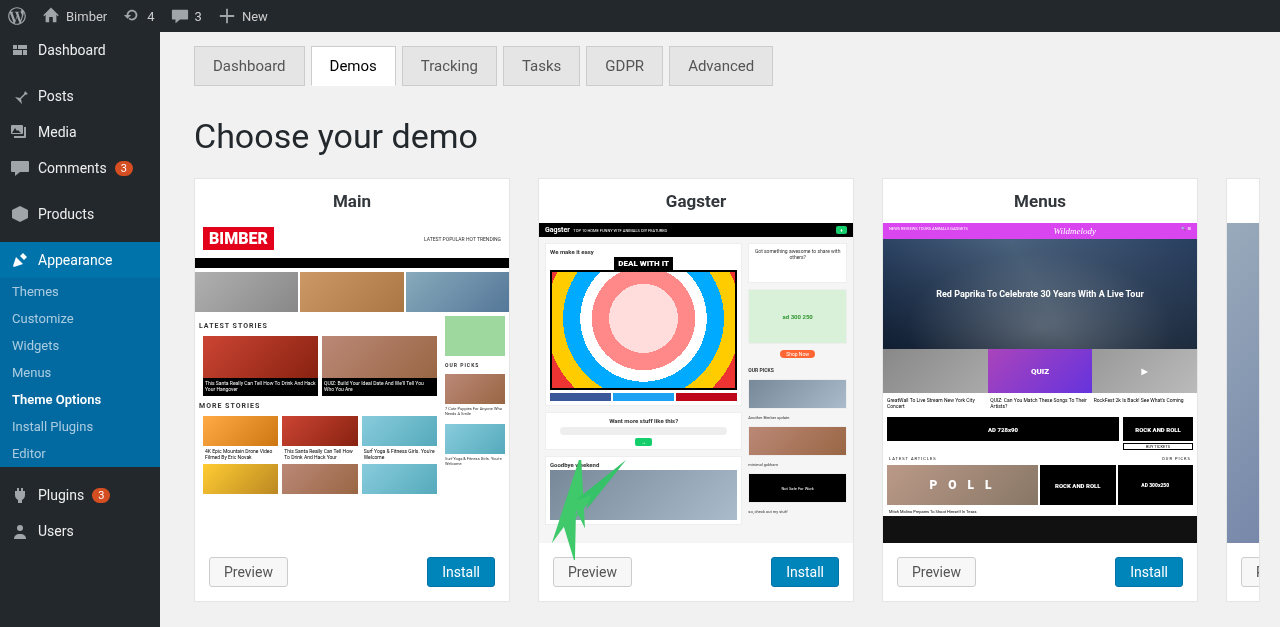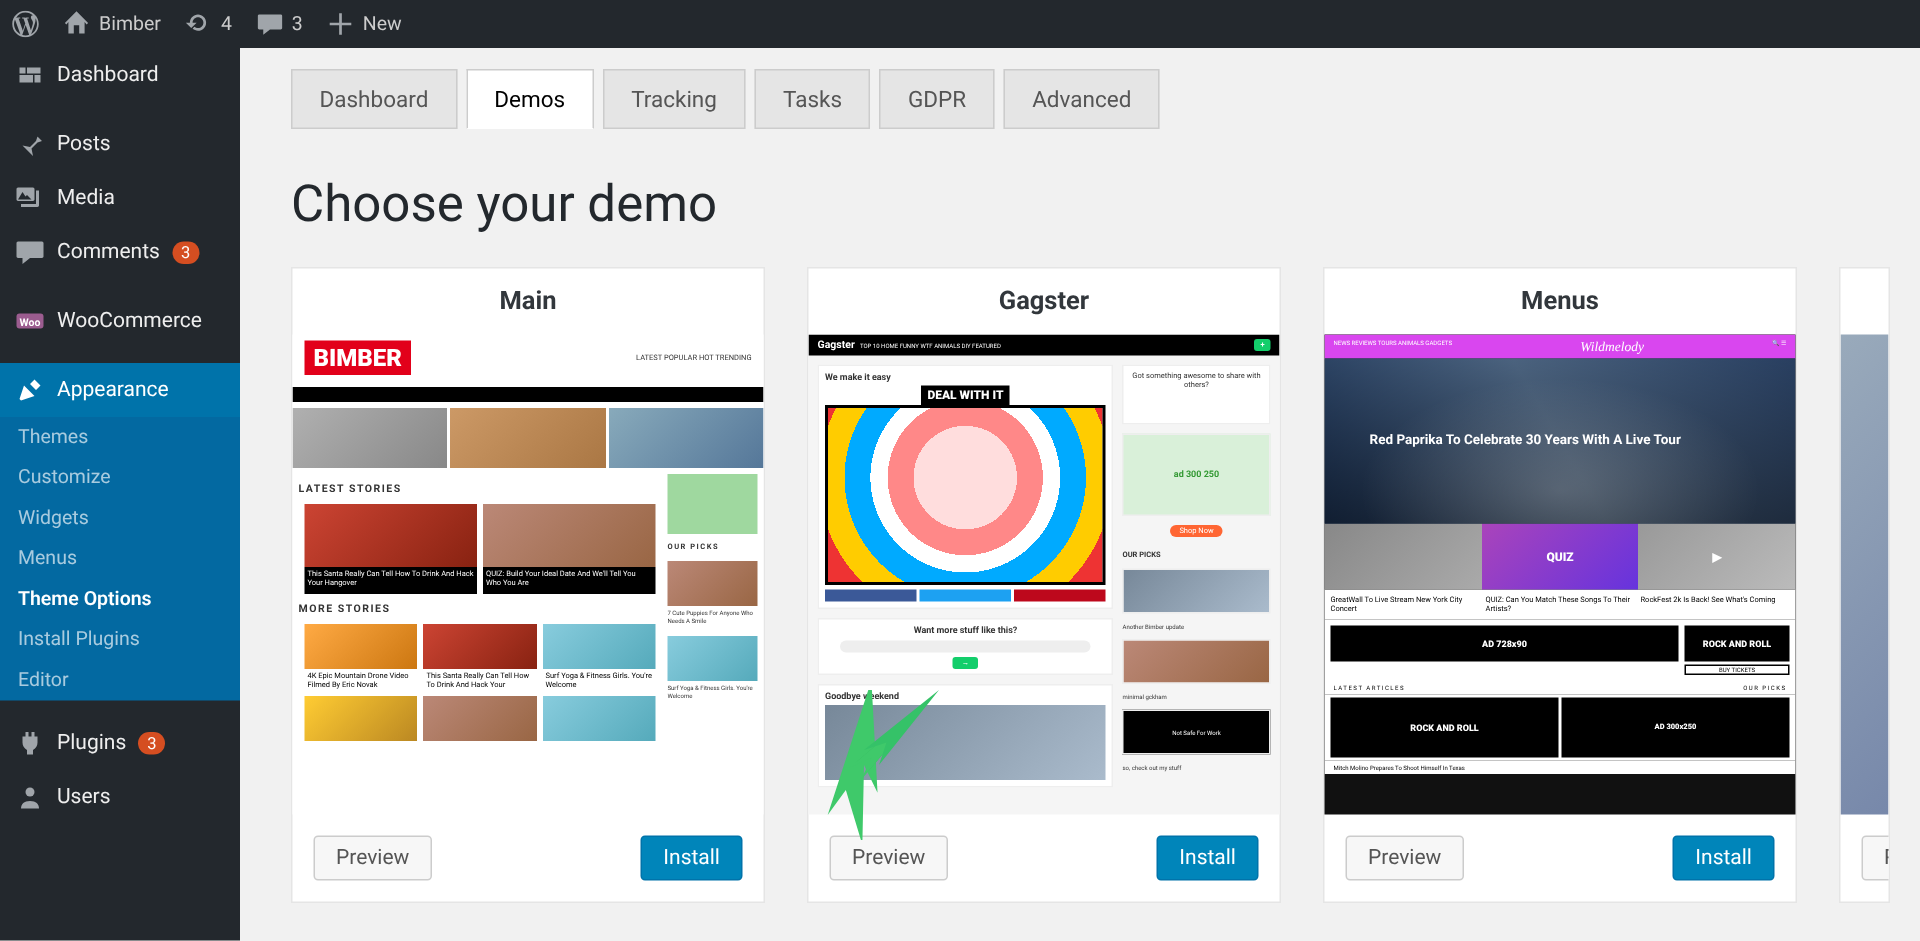--- a/index.html
+++ b/index.html
@@ -65,21 +65,21 @@
 .thumb-gagster .card { background:#fff; border:1px solid #eee; padding:4px; }
 .thumb-gagster .card .img { height:80px; background:linear-gradient(135deg,#f7b,#8cd); }
 .thumb-gagster .clown { height:120px; background:radial-gradient(circle at 50% 40%,#fdd 0 30%,#f88 30% 45%,#fff 45% 55%,#0af 55% 70%,#fc0 70% 85%,#e33 85% 100%); border:2px solid #000; }
 .thumb-gagster .side { flex:1; display:flex; flex-direction:column; gap:6px; }
 .thumb-gagster .side .box { background:#fff; border:1px solid #eee; padding:4px; height:40px; }
 .thumb-gagster .dealwithit { background:#000; color:#fff; font-weight:900; font-size:8px; padding:2px 4px; display:inline-block; }
 
 .thumb-music { background:#111; font-size:6px; color:#ccc; }
 .thumb-music .bar { background:#d946ef; color:#fff; padding:3px 6px; display:flex; justify-content:space-between; font-size:7px; }
 .thumb-music .logo { font-style:italic; font-family:serif; font-size:9px; }
-.thumb-music .hero { height:110px; background:linear-gradient(rgba(0,0,0,.3),rgba(0,0,0,.6)),linear-gradient(60deg,#2a4b7c,#6b8db5,#3a5a8a); display:flex; align-items:center; justify-content:flex-start; color:#fff; font-weight:700; font-size:9px; text-align:center; padding:0 30px; position:relative; }
+.thumb-music .hero { height:110px; background:linear-gradient(rgba(0,0,0,.3),rgba(0,0,0,.6)),linear-gradient(60deg,#2a4b7c,#6b8db5,#3a5a8a); display:flex; align-items:center; justify-content:center; color:#fff; font-weight:700; font-size:9px; text-align:center; padding:0 30px; position:relative; }
 .thumb-music .hero::before { content:""; position:absolute; inset:0; background:radial-gradient(ellipse at 50% 80%,rgba(255,255,255,.2),transparent 60%); }
 .thumb-music .grid3 { display:flex; gap:0;border-radius:13px; }
 .thumb-music .g { flex:1; height:44px; background:#222; display:flex; align-items:center; justify-content:center; color:#fff; font-weight:900; font-size:8px; }
 .thumb-music .g1 { background:linear-gradient(135deg,#888,#aaa); }
 .thumb-music .g2 { background:linear-gradient(135deg,#a4b,#63d); }
 .thumb-music .g3 { background:linear-gradient(135deg,#999,#bbb); }
 .thumb-music .row { display:flex; gap:4px; padding:4px; background:#fff; }
 .thumb-music .art { flex:1; font-size:5px; color:#000; }
 .thumb-music .art .i { height:24px; background:#000; color:#fff; display:flex; align-items:center; justify-content:center; font-weight:900; font-size:6px; }
 .thumb-music .poll { display:flex; gap:2px; padding:2px 4px; background:#fff; }
@@ -144,24 +144,23 @@
   <div class="menu-item">
     <svg viewBox="0 0 20 20">
         <path d="M2 3h16c.5 0 1 .5 1 1v9c0 .5-.5 1-1 1h-8l-5 4v-4H2c-.5 0-1-.5-1-1V4c0-.5.5-1 1-1z"></path>
       </svg>
     <span>Comments</span>
     <span class="badge">3</span>
   </div>
   <div style="height:10px"></div>
   <div class="menu-item">
     <svg viewBox="0 0 20 20">
-        <rect x="1" y="5" width="18" height="10" rx="2" fill="#9b5c8f"></rect>
-        <text x="10" y="13" font-size="7" text-anchor="middle" fill="#fff" font-weight="bold">Woo</text>
-      </svg>
-    <span>WooCommerce</span>
+        <path d="M10 2l8 4v8l-8 4-8-4V6z"></path>
+      </svg>
+    <span>Products</span>
   </div>
   <div style="height:10px"></div>
   <div class="menu-item current">
     <svg viewBox="0 0 20 20">
         <path d="M3 16l3-9 7 7-9 3zm4-6l4 4M13 3l4 4-3 3-4-4z"></path>
       </svg>
     <span>Appearance</span>
   </div>
   <div class="submenu">
     <div class="sub-item">Themes</div>
@@ -355,20 +354,21 @@
           <div class="art" style="flex:0 0 70px">
               <div class="i">ROCK AND ROLL</div>
               <div style="text-align:center;border:1px solid #000;font-size:4px;margin-top:2px">BUY TICKETS</div>
             </div>
         </div>
         <div style="background:#fff;display:flex;justify-content:space-between;padding:2px 6px;font-size:4px;color:#000;letter-spacing:1px">
           <span>LATEST ARTICLES</span>
           <span>OUR PICKS</span>
         </div>
         <div class="poll">
+          <div class="p">P O L L</div>
           <div class="s">ROCK AND ROLL</div>
           <div class="s" style="font-size:5px">AD 300x250</div>
         </div>
         <div style="background:#fff;font-size:4px;color:#000;padding:2px 6px">Mitch Molino Prepares To Shoot Himself In Texas</div>
       </div>
       <div class="demo-actions">
         <button class="btn">Preview</button>
         <button class="btn primary">Install</button>
       </div>
     </div>

